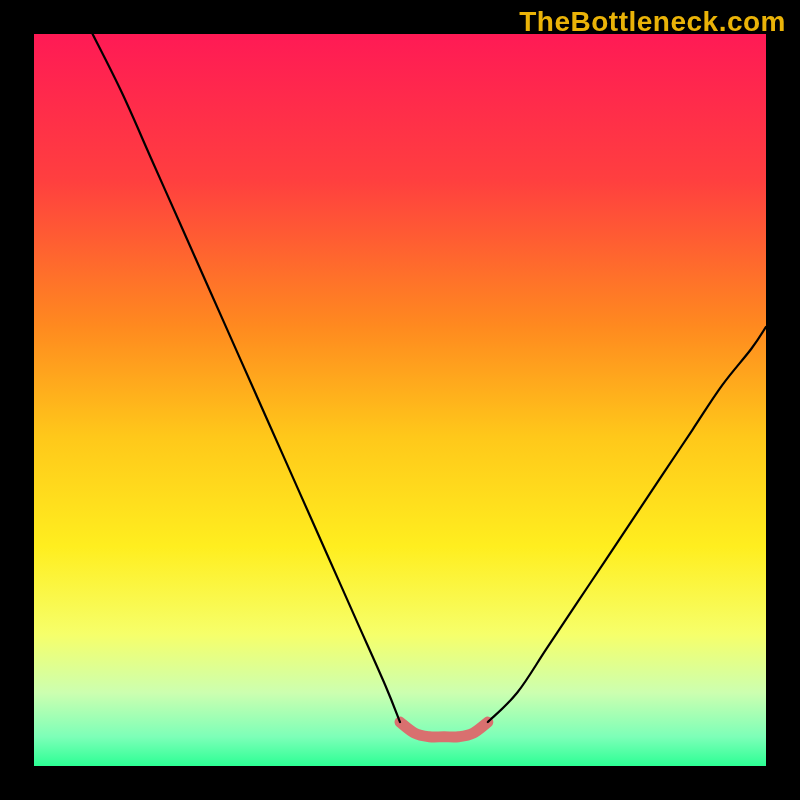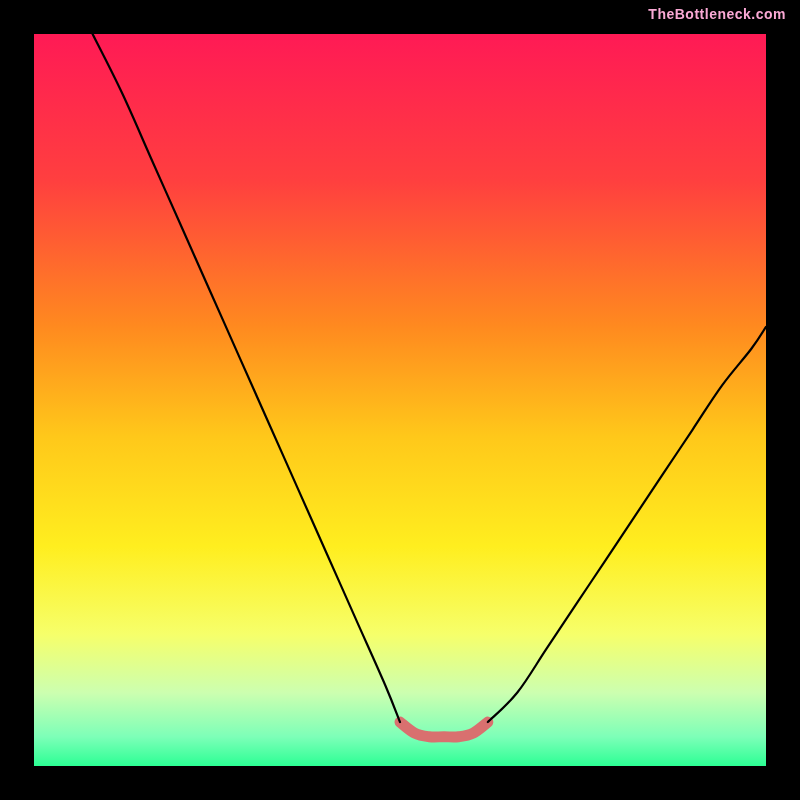--- a/index.html
+++ b/index.html
@@ -14,22 +14,22 @@
   .frame {
     position: relative;
     width: 800px;
     height: 800px;
     background: #000;
   }
   .watermark {
     position: absolute;
     top: 6px;
     right: 14px;
-    color: #f9a8d4;
-    font-size: 14px;
+    color: #eab308;
+    font-size: 28px;
     font-weight: 600;
     letter-spacing: 0.5px;
     user-select: none;
   }
   svg {
     position: absolute;
     left: 0;
     top: 0;
   }
 </style>

